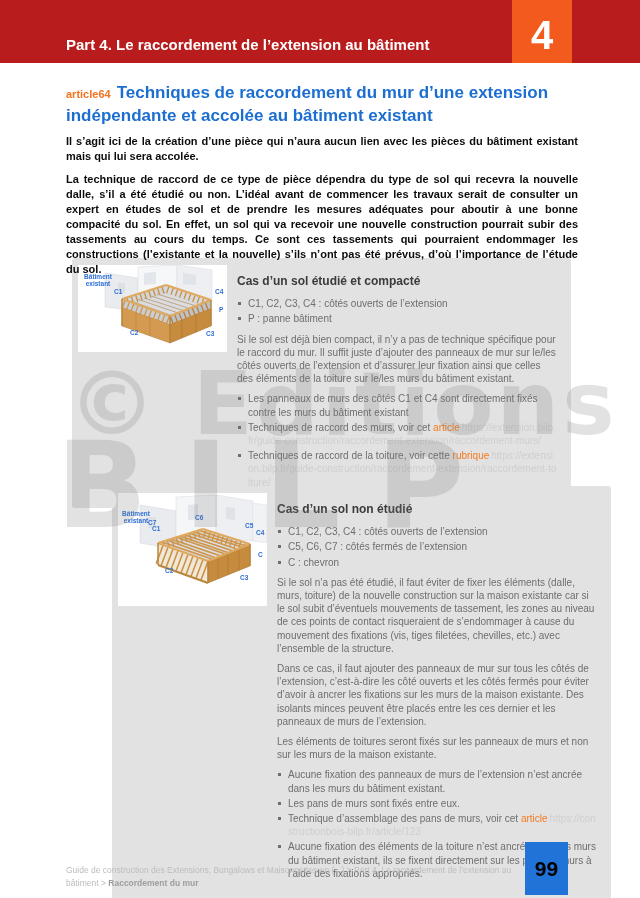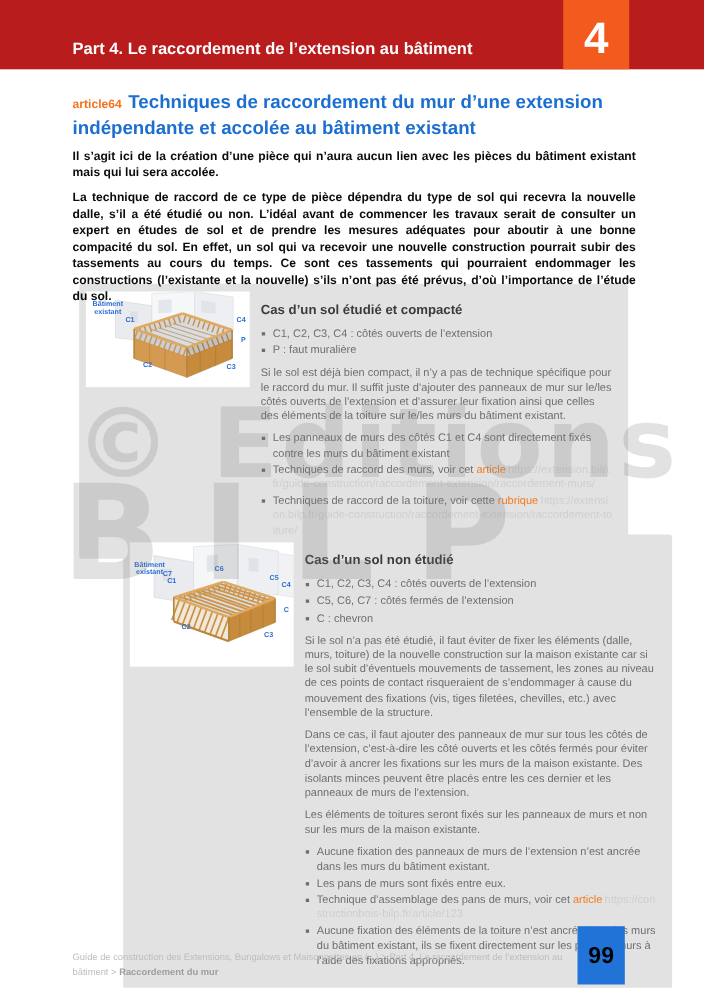--- a/index.html
+++ b/index.html
@@ -115,21 +115,21 @@
     <div class="fig-label" style="left:137px; top:23px;">C4</div>
     <div class="fig-label" style="left:141px; top:41px;">P</div>
     <div class="fig-label" style="left:52px; top:64px;">C2</div>
     <div class="fig-label" style="left:128px; top:65px;">C3</div>
   </div>
 
   <div class="box-content">
     <div class="box-heading">Cas d’un sol étudié et compacté</div>
     <ul class="plain">
       <li>C1, C2, C3, C4 : côtés ouverts de l’extension</li>
-      <li>P : faut muralière</li>
+      <li>P : panne bâtiment</li>
     </ul>
     <p class="box-para">Si le sol est déjà bien compact, il n’y a pas de technique spécifique pour le raccord du mur. Il suffit juste d’ajouter des panneaux de mur sur le/les côtés ouverts de l’extension et d’assurer leur fixation ainsi que celles des éléments de la toiture sur le/les murs du bâtiment existant.</p>
     <ul class="plain">
       <li><span>Les panneaux de murs des côtés C1 et C4 sont directement fixés contre les murs du bâtiment existant</span><a class="lnk"></a><span class="url"></span></li>
       <li><span>Techniques de raccord des murs, voir cet </span><a class="lnk">article</a><span class="url">https://extension.bilp.fr/guide-construction/raccordement-extension/raccordement-murs/</span></li>
       <li><span>Techniques de raccord de la toiture, voir cette </span><a class="lnk">rubrique</a><span class="url">https://extension.bilp.fr/guide-construction/raccordement-extension/raccordement-toiture/</span></li>
     </ul>
   </div>
 </div>
 

